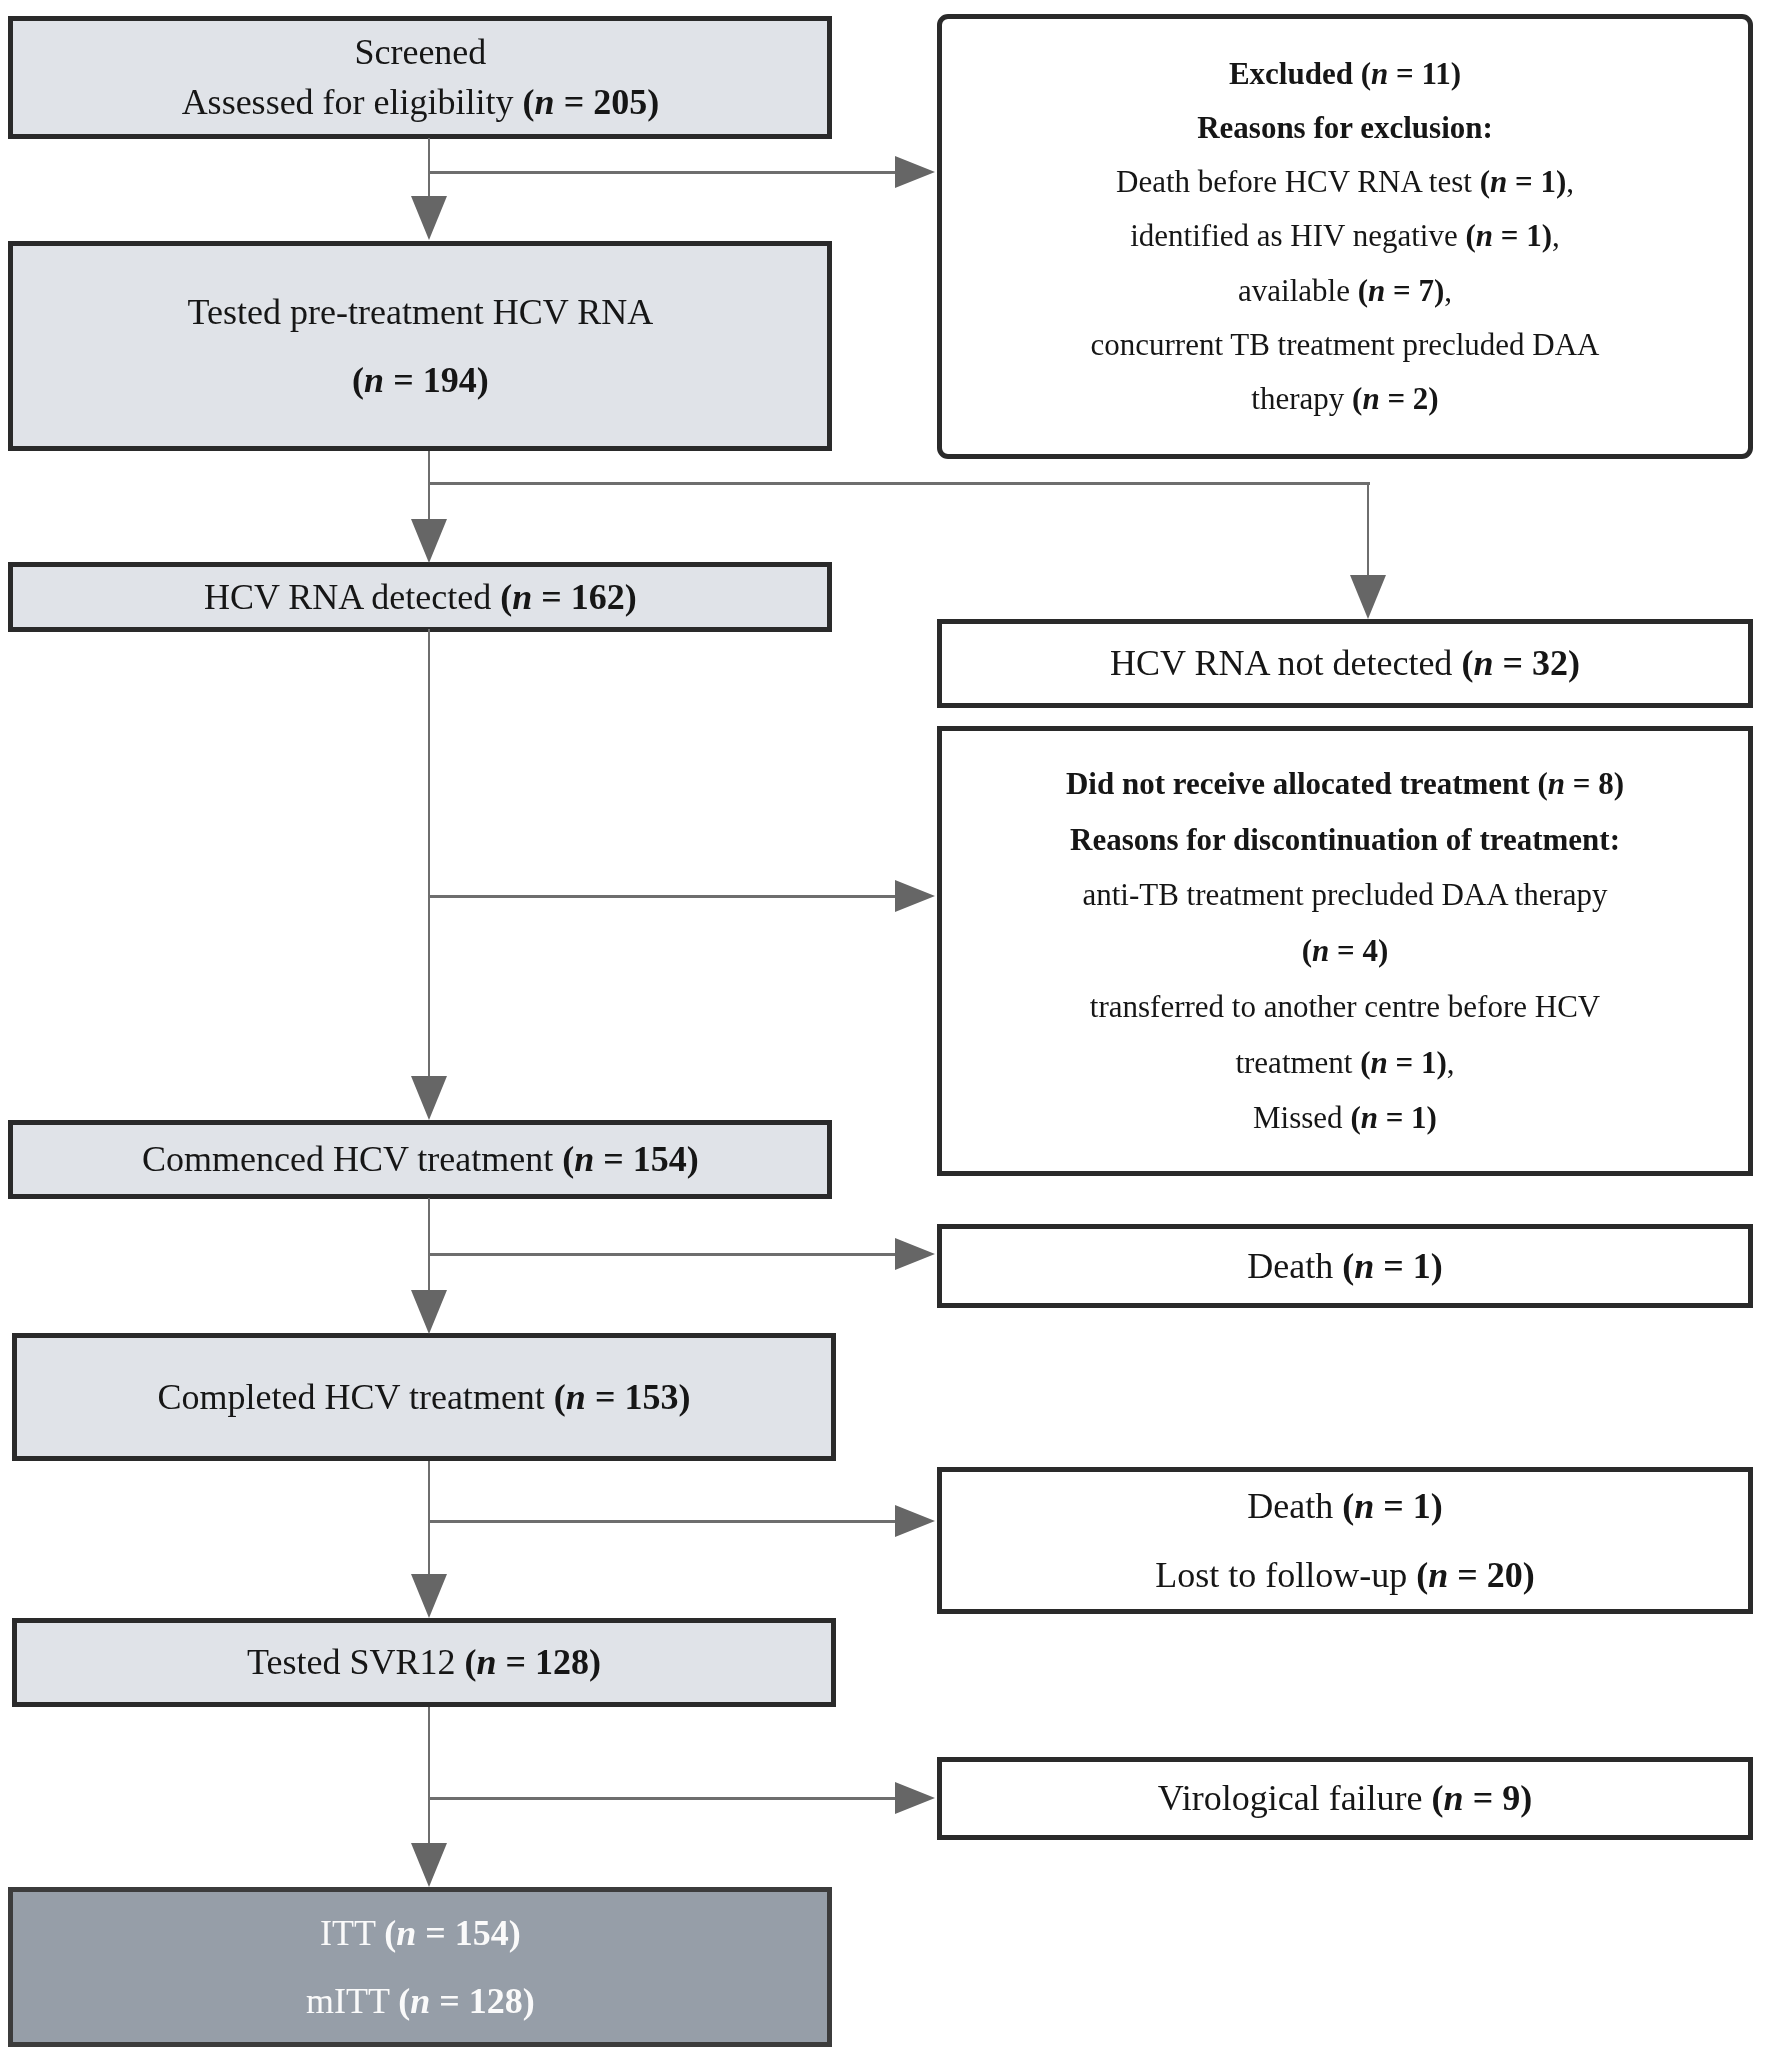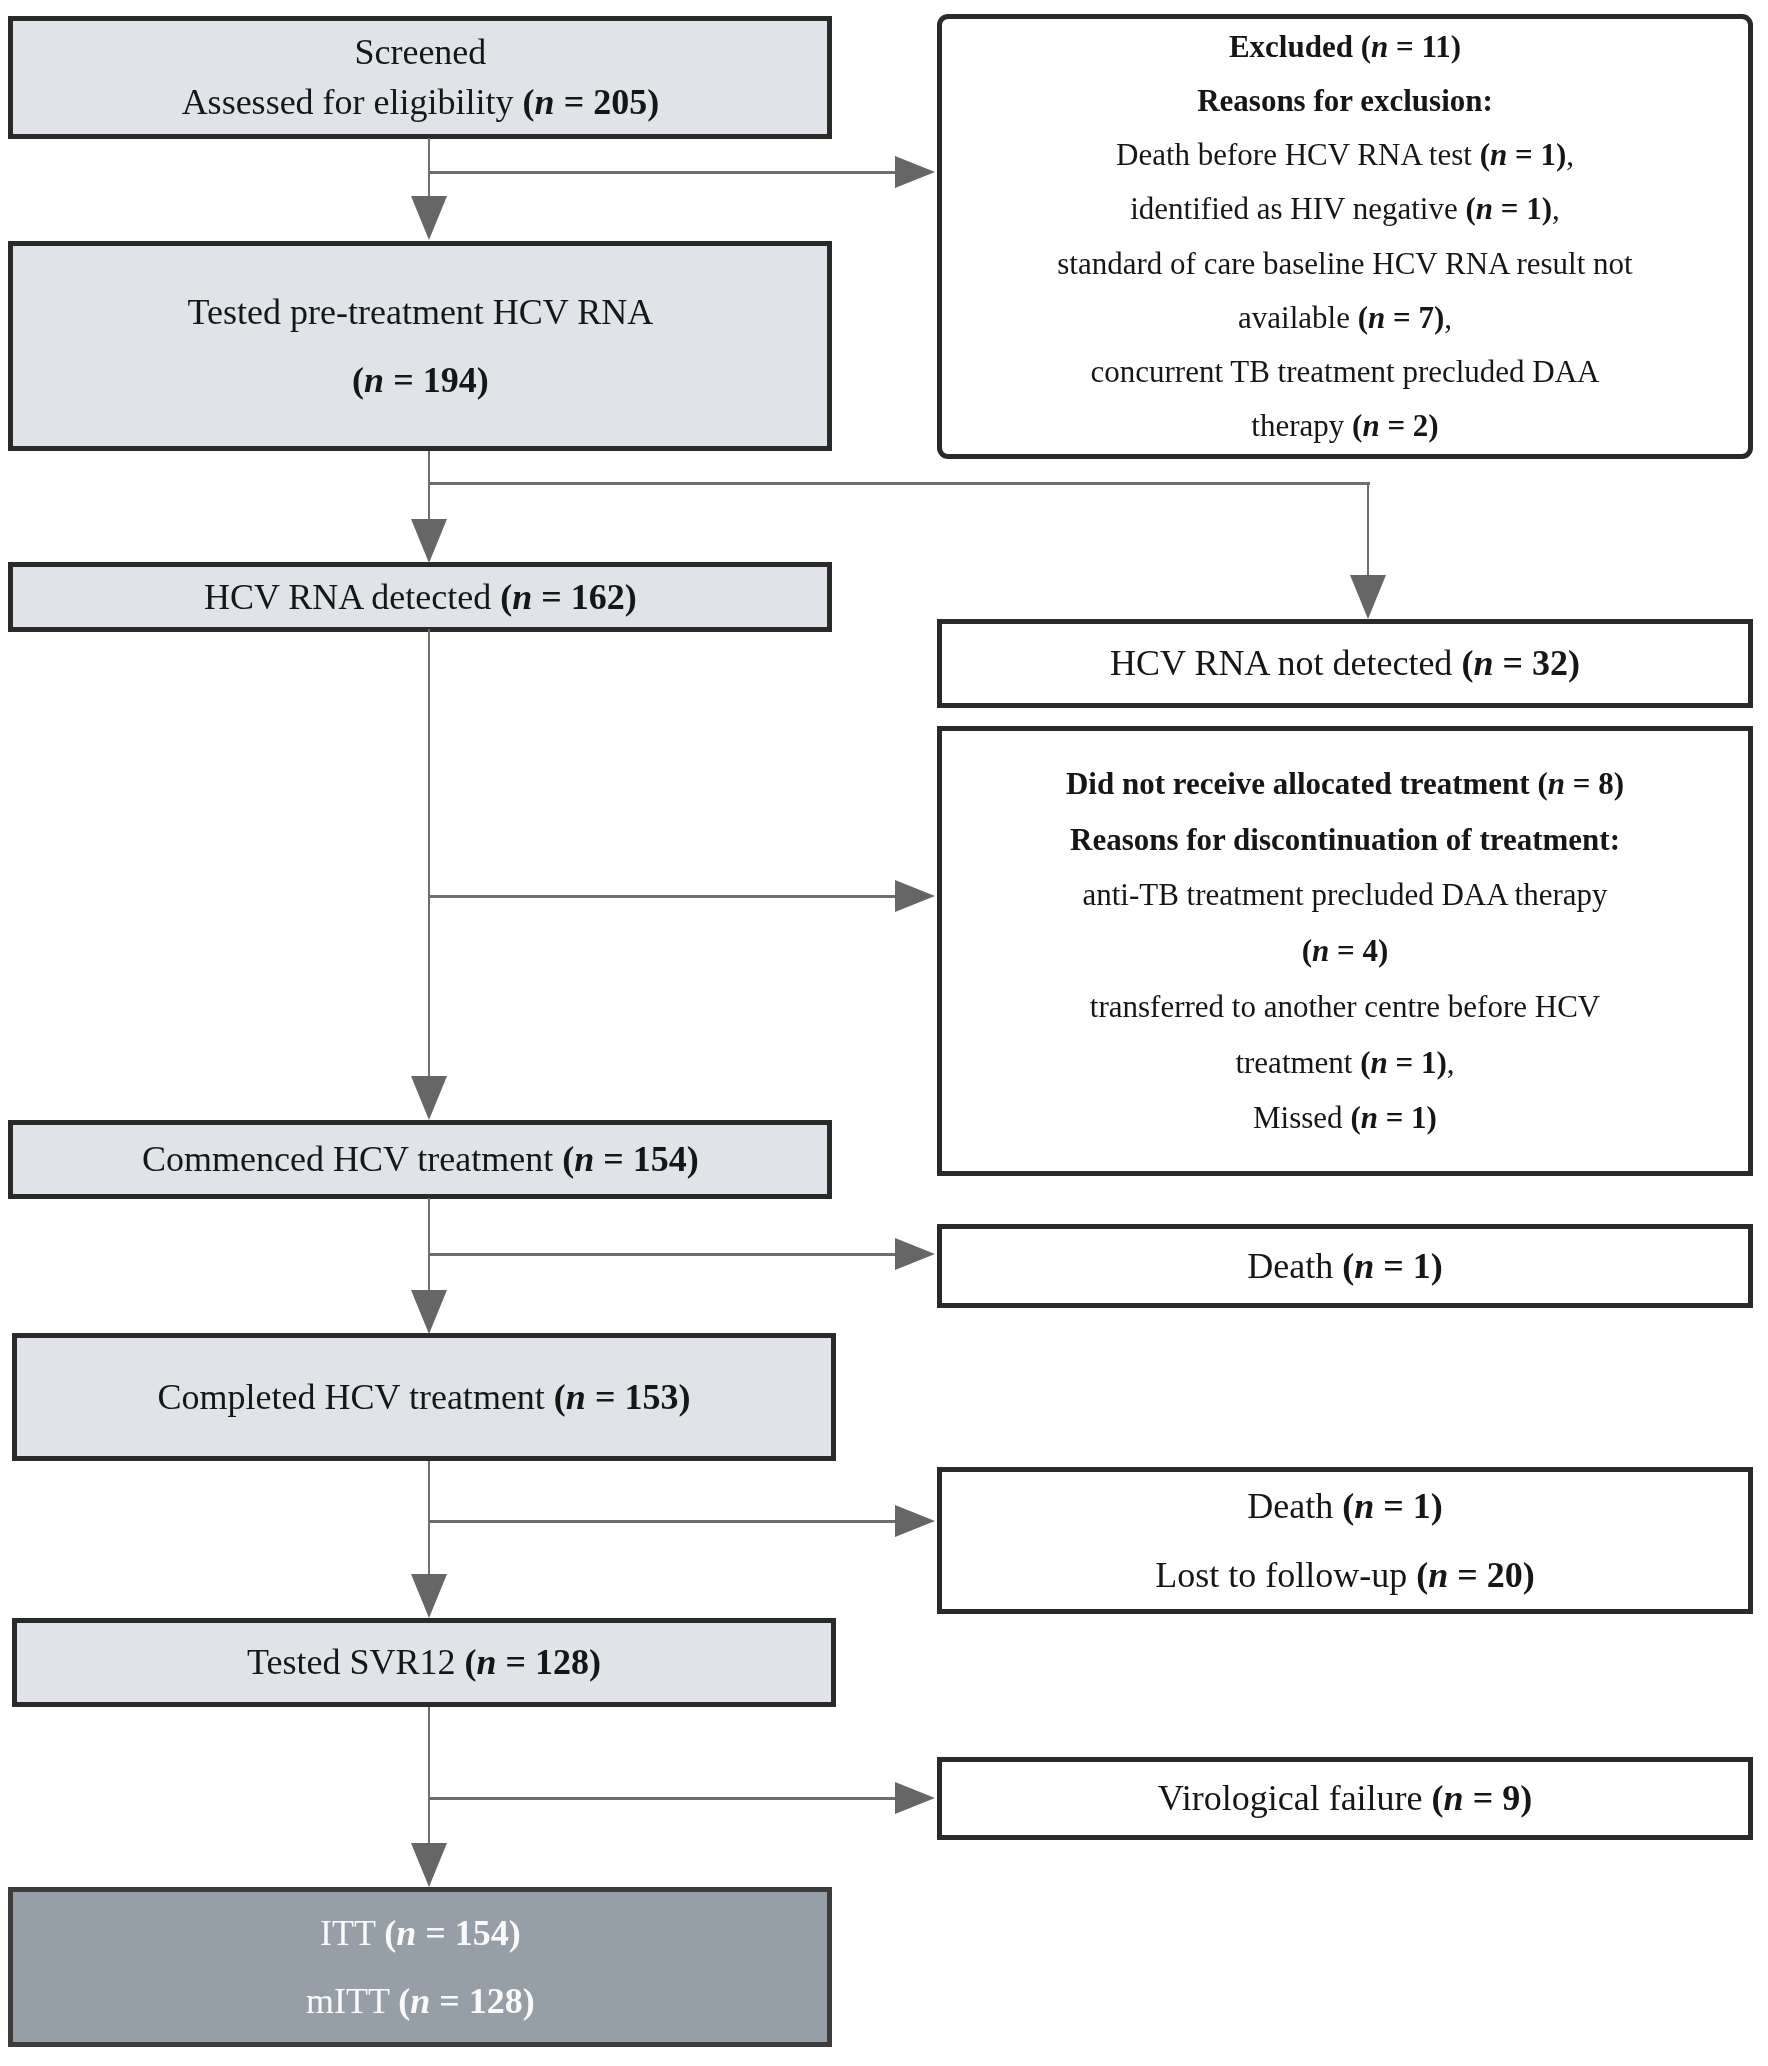--- a/index.html
+++ b/index.html
@@ -76,21 +76,20 @@
   <div class="box dark fs-main lh-190" style="left:8.4px; top:1887px; width:824px; height:160px;">
       <div class="line"><span>ITT </span><span class="b">(</span><span class="b i">n</span><span class="b"> = 154)</span></div>
       <div class="line"><span>mITT </span><span class="b">(</span><span class="b i">n</span><span class="b"> = 128)</span></div>
     </div>
 
   <div class="box white fs-side lh-175" style="left:937px; top:14px; width:816px; height:445px;border-radius:11px;">
       <div class="line"><span class="b">Excluded </span><span class="b">(</span><span class="b i">n</span><span class="b"> = 11)</span></div>
       <div class="line"><span class="b">Reasons for exclusion:</span></div>
       <div class="line"><span>Death before HCV RNA test </span><span class="b">(</span><span class="b i">n</span><span class="b"> = 1)</span><span>,</span></div>
       <div class="line"><span>identified as HIV negative </span><span class="b">(</span><span class="b i">n</span><span class="b"> = 1)</span><span>,</span></div>
-      <div class="line"><span>standard of care baseline HCV RNA result not</span></div>
       <div class="line"><span>available </span><span class="b">(</span><span class="b i">n</span><span class="b"> = 7)</span><span>,</span></div>
       <div class="line"><span>concurrent TB treatment precluded DAA</span></div>
       <div class="line"><span>therapy </span><span class="b">(</span><span class="b i">n</span><span class="b"> = 2)</span></div>
     </div>
 
   <div class="box white fs-main lh-140" style="left:937px; top:619px; width:816px; height:89px;">
       <div class="line"><span>HCV RNA not detected </span><span class="b">(</span><span class="b i">n</span><span class="b"> = 32)</span></div>
     </div>
 
   <div class="box white fs-side lh-180" style="left:937px; top:726px; width:816px; height:450px;">

